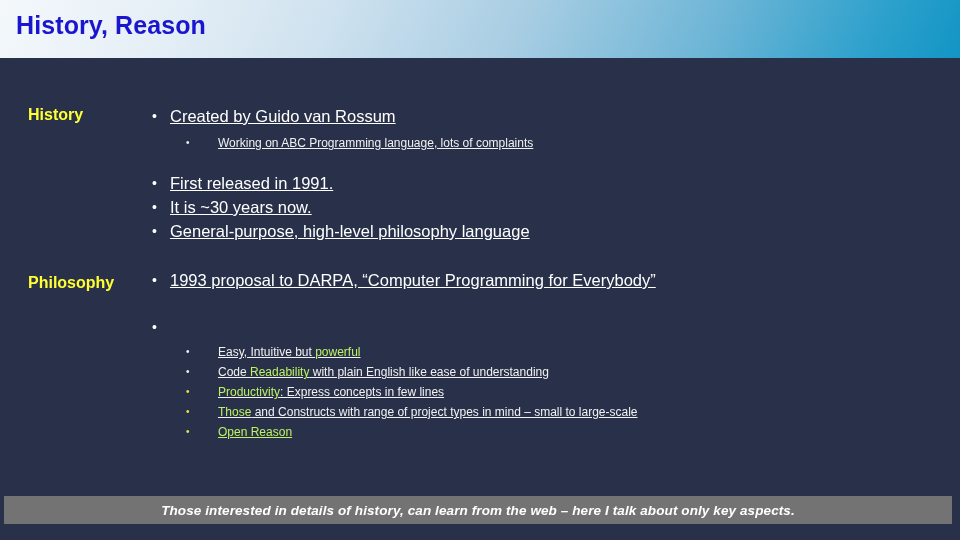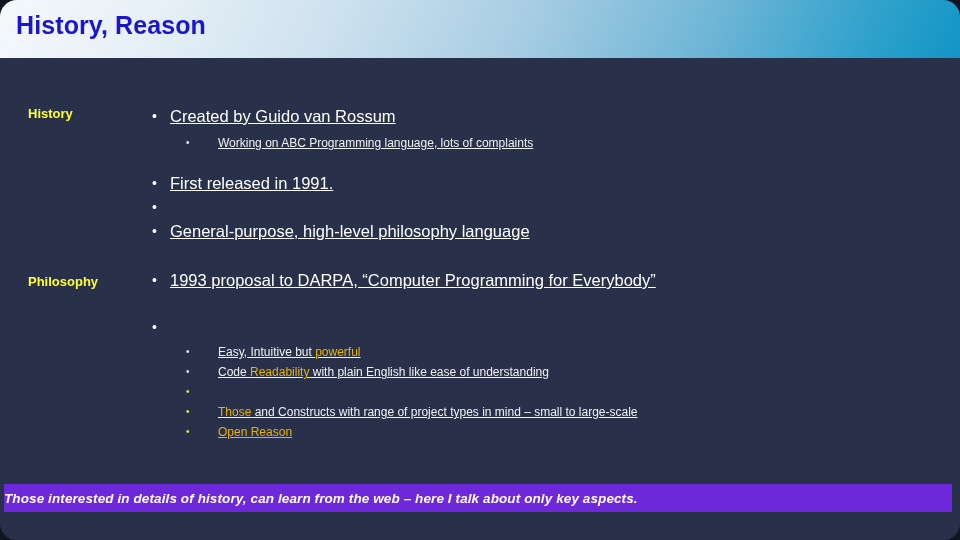--- a/index.html
+++ b/index.html
@@ -7,21 +7,20 @@
     padding: 0;
     background: #11151f;
   }
   .slide {
     position: relative;
     width: 960px;
     height: 540px;
     overflow: hidden;
     background: #283149;
     font-family: "Liberation Sans", sans-serif;
-    border-radius: 17px;
     -webkit-font-smoothing: antialiased;
   }
 
   
   .header {
     position: absolute;
     left: 0; top: 0;
     width: 960px;
     height: 58px;
     background: linear-gradient(115deg,
@@ -50,21 +49,21 @@
     left: 0; top: 58px;
     width: 960px;
     height: 482px;
     background: #283149;
   }
 
   
   .side-label {
     position: absolute;
     left: 28px;
-    font-size: 13px;
+    font-size: 16px;
     font-weight: bold;
     color: #ffff33;
     white-space: nowrap;
   }
   .side-label.history { top: 48px; }
   .side-label.philosophy { top: 216px; }
 
   
   .row {
     position: absolute;
@@ -98,21 +97,21 @@
     line-height: 18px;
   }
   .lvl2 .bullet {
     width: 32px;
     flex: 0 0 32px;
     font-size: 10px;
     text-align: left;
   }
   .lvl2.yellow-bullet .bullet { color: #e8e84a; }
 
-  .hl { color: #eab308; }
+  .hl { color: #bef264; }
 
   
   .r-created      { top: 47px;  }
   .r-working      { top: 130px; left: 186px; }
   .r-released     { top: 114px; }
   .r-years        { top: 138px; }
   .r-general      { top: 162px; }
   .r-darpa        { top: 211px; }
   .r-design       { top: 258px; }
   .r-easy         { top: 285px; }
@@ -121,27 +120,27 @@
   .r-oops         { top: 345px; }
   .r-opensource   { top: 365px; }
 
   
   .r-working { top: 76px; }
 
   
   .banner {
     position: absolute;
     left: 4px;
-    top: 484px;
+    top: 496px;
     width: 948px;
     height: 28px;
-    background: #6d28d9;
+    background: #737373;
     display: flex;
     align-items: center;
-    justify-content: flex-start;
+    justify-content: center;
   }
   .banner-text {
     font-size: 13.5px;
     font-style: italic;
     font-weight: bold;
     color: #ffffff;
     white-space: nowrap;
     letter-spacing: 0.1px;
   }
 </style>
@@ -169,20 +168,21 @@
       <span class="txt">Working on ABC Programming language, lots of complaints</span>
     </div>
 
     <div class="row lvl1 r-released">
       <span class="bullet">•</span>
       <span class="txt">First released in 1991.</span>
     </div>
 
     <div class="row lvl1 r-years">
       <span class="bullet">•</span>
+      <span class="txt">It is ~30 years now.</span>
     </div>
 
     <div class="row lvl1 r-general">
       <span class="bullet">•</span>
       <span class="txt">General-purpose, high-level philosophy language</span>
     </div>
 
     <div class="row lvl1 r-darpa">
       <span class="bullet">•</span>
       <span class="txt">1993 proposal to DARPA,  “Computer Programming for Everybody”</span>
@@ -197,20 +197,21 @@
       <span class="txt"><span>Easy, Intuitive but </span><span class="hl">powerful</span></span>
     </div>
 
     <div class="row lvl2 r-code">
       <span class="bullet">•</span>
       <span class="txt"><span>Code </span><span class="hl">Readability</span><span> with plain English like ease of understanding</span></span>
     </div>
 
     <div class="row lvl2 yellow-bullet r-productivity">
       <span class="bullet">•</span>
+      <span class="txt"><span class="hl">Productivity</span><span>:  Express concepts in few lines</span></span>
     </div>
 
     <div class="row lvl2 yellow-bullet r-oops">
       <span class="bullet">•</span>
       <span class="txt"><span class="hl">Those</span><span> and Constructs with range of project types in mind – small to large-scale</span></span>
     </div>
 
     <div class="row lvl2 yellow-bullet r-opensource">
       <span class="bullet">•</span>
       <span class="txt hl">Open Reason</span>

